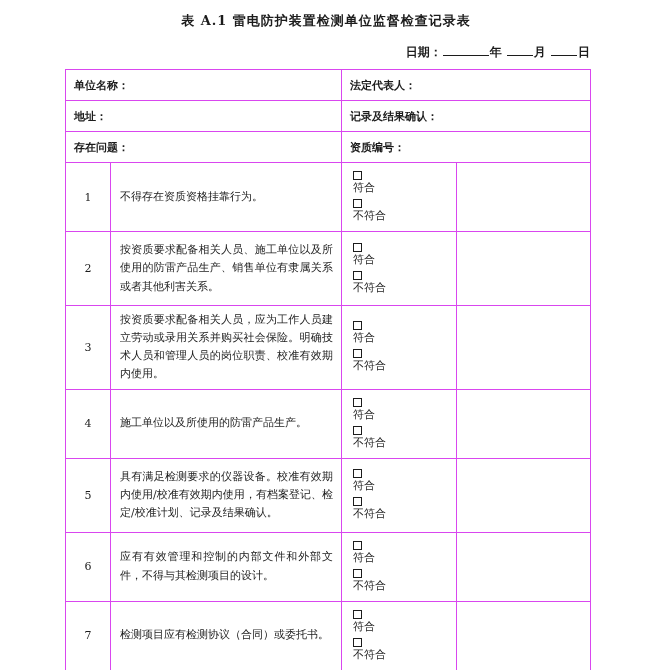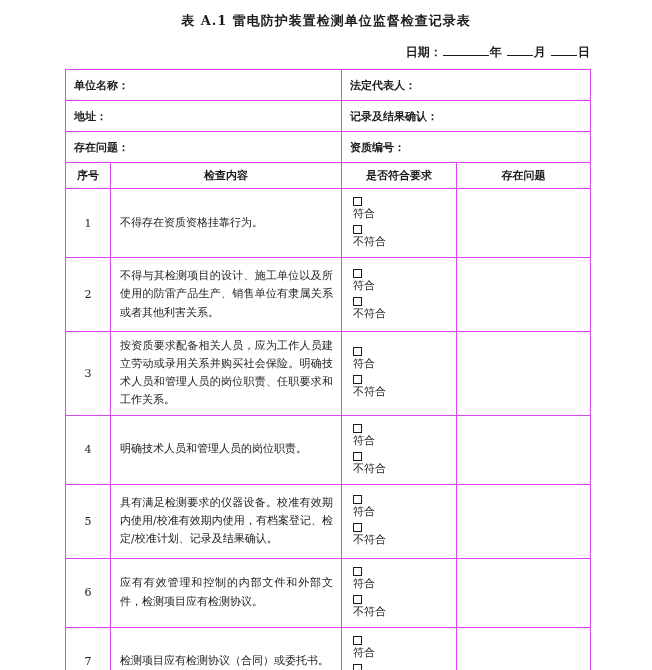--- a/index.html
+++ b/index.html
@@ -111,78 +111,72 @@
       </tr>
       <tr style="height:31px">
         <td colspan="2" class="info-cell">地址：</td>
         <td colspan="2" class="info-cell">记录及结果确认：</td>
       </tr>
       <tr style="height:31px">
         <td colspan="2" class="info-cell">存在问题：</td>
         <td colspan="2" class="info-cell">资质编号：</td>
       </tr>
 
-      <tr class="header-row" style="height:26px">
-        <th>序号</th>
-        <th>检查内容</th>
-        <th>是否符合要求</th>
-        <th>存在问题</th>
-      </tr>
 
       <tr style="height:62px">
         <td class="no-cell">1</td>
         <td class="content-cell">不得存在资质资格挂靠行为。</td>
         <td class="check-cell">
           <div class="check-option">
             <span class="checkbox"></span>
             <span class="check-label">符合</span>
           </div>
           <div class="check-option">
             <span class="checkbox"></span>
             <span class="check-label">不符合</span>
           </div>
         </td>
         <td class="issue-cell"></td>
       </tr>
 
       <tr style="height:74px">
         <td class="no-cell">2</td>
-        <td class="content-cell">不得与其检测项目的设计、施工单位以及所使用的防雷产品生产、销售单位有隶属关系或者其他利害关系。</td>
+        <td class="content-cell">按资质要求配备相关人员、施工单位以及所使用的防雷产品生产、销售单位有隶属关系或者其他利害关系。</td>
         <td class="check-cell">
           <div class="check-option">
             <span class="checkbox"></span>
             <span class="check-label">符合</span>
           </div>
           <div class="check-option">
             <span class="checkbox"></span>
             <span class="check-label">不符合</span>
           </div>
         </td>
         <td class="issue-cell"></td>
       </tr>
 
       <tr style="height:76px">
         <td class="no-cell">3</td>
-        <td class="content-cell">按资质要求配备相关人员，应为工作人员建立劳动或录用关系并购买社会保险。明确技术人员和管理人员的岗位职责、任职要求和工作关系。</td>
+        <td class="content-cell">按资质要求配备相关人员，应为工作人员建立劳动或录用关系并购买社会保险。明确技术人员和管理人员的岗位职责、校准有效期内使用。</td>
         <td class="check-cell">
           <div class="check-option">
             <span class="checkbox"></span>
             <span class="check-label">符合</span>
           </div>
           <div class="check-option">
             <span class="checkbox"></span>
             <span class="check-label">不符合</span>
           </div>
         </td>
         <td class="issue-cell"></td>
       </tr>
 
       <tr style="height:52px">
         <td class="no-cell">4</td>
-        <td class="content-cell">明确技术人员和管理人员的岗位职责。</td>
+        <td class="content-cell">施工单位以及所使用的防雷产品生产。</td>
         <td class="check-cell">
           <div class="check-option">
             <span class="checkbox"></span>
             <span class="check-label">符合</span>
           </div>
           <div class="check-option">
             <span class="checkbox"></span>
             <span class="check-label">不符合</span>
           </div>
         </td>
@@ -200,21 +194,21 @@
           <div class="check-option">
             <span class="checkbox"></span>
             <span class="check-label">不符合</span>
           </div>
         </td>
         <td class="issue-cell"></td>
       </tr>
 
       <tr style="height:56px">
         <td class="no-cell">6</td>
-        <td class="content-cell">应有有效管理和控制的内部文件和外部文件，检测项目应有检测协议。</td>
+        <td class="content-cell">应有有效管理和控制的内部文件和外部文件，不得与其检测项目的设计。</td>
         <td class="check-cell">
           <div class="check-option">
             <span class="checkbox"></span>
             <span class="check-label">符合</span>
           </div>
           <div class="check-option">
             <span class="checkbox"></span>
             <span class="check-label">不符合</span>
           </div>
         </td>

